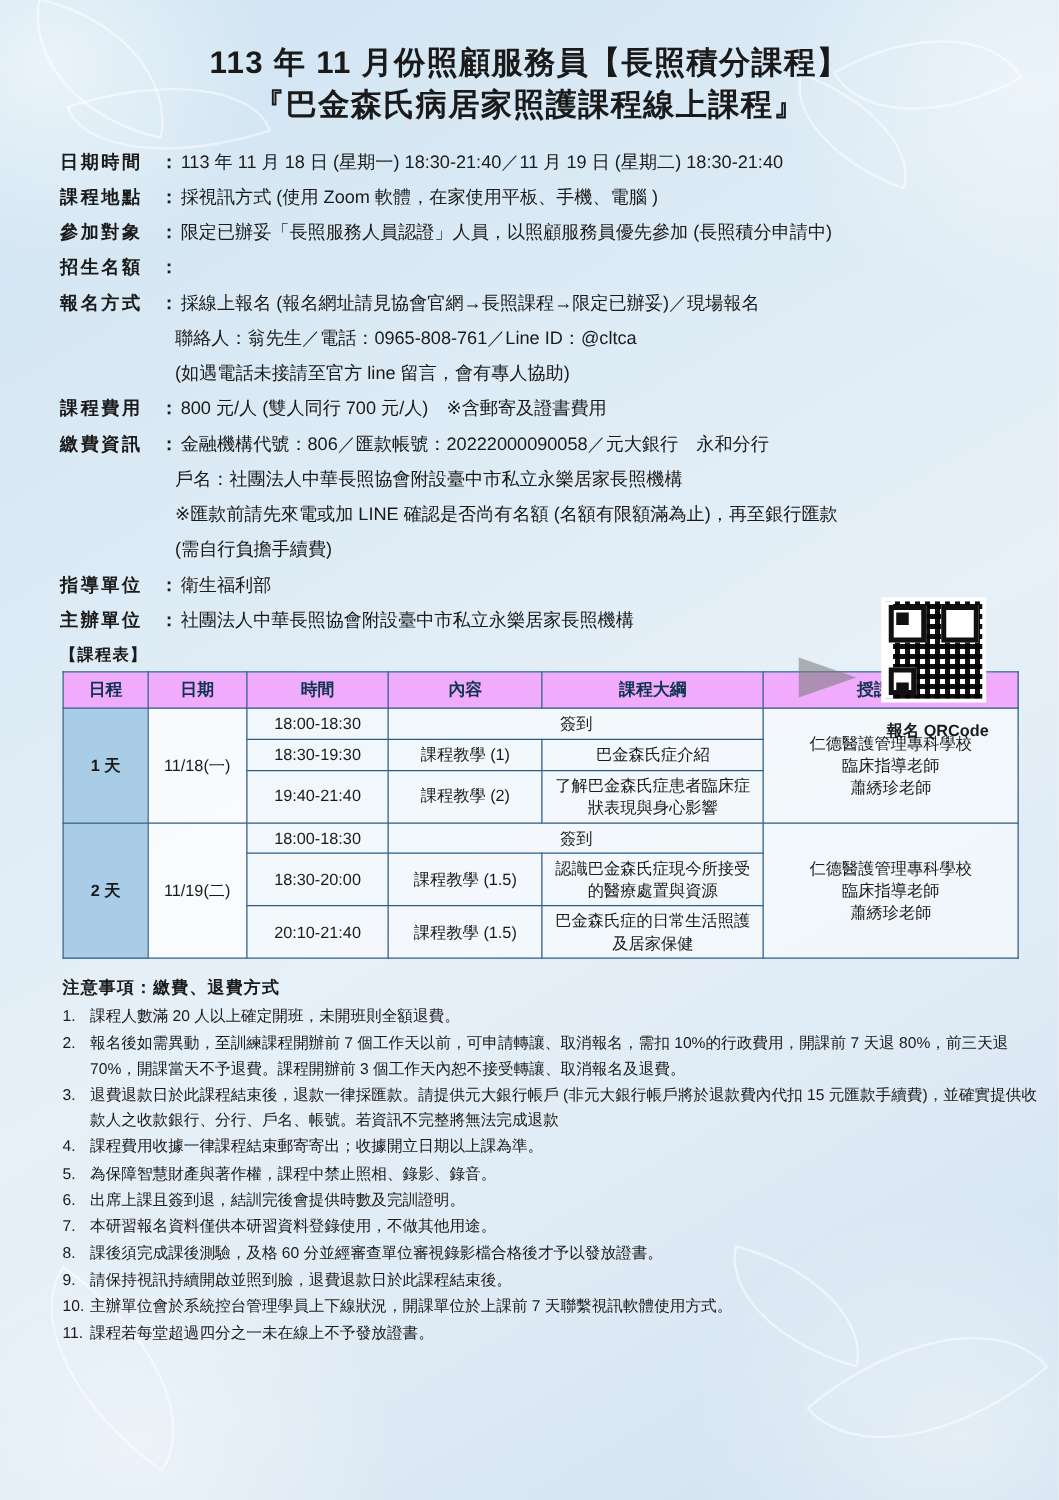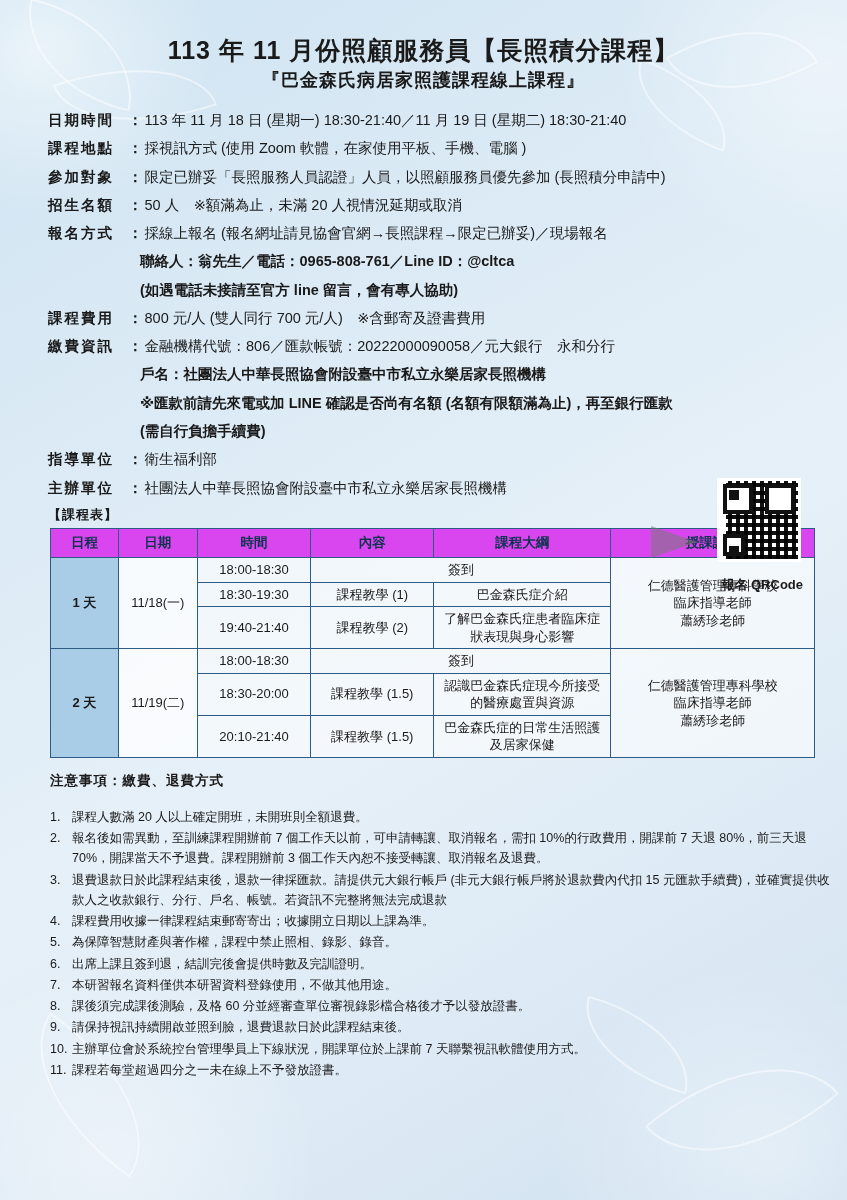--- a/index.html
+++ b/index.html
@@ -36,35 +36,35 @@
   .l6 { right: 20px; bottom: 40px; width: 170px; height: 100px; transform: rotate(-40deg); }
   .l7 { right: 150px; bottom: 120px; width: 120px; height: 70px; transform: rotate(15deg); }
 
   .page { position: relative; z-index: 2; padding: 34px 28px 10px 28px; }
 
   .title-block { text-align: center; margin-bottom: 14px; }
   .title-line1 {
     font-size: 25px; font-weight: bold; letter-spacing: 1px; line-height: 1.35;
   }
   .title-line2 {
-    font-size: 18px; font-weight: bold; letter-spacing: 1px; line-height: 1.35;
+    font-size: 25px; font-weight: bold; letter-spacing: 1px; line-height: 1.35;
   }
 
   .info { font-size: 14.5px; line-height: 1.95; padding-left: 20px; }
   .info-row { display: flex; align-items: flex-start; }
   .info-label {
     font-weight: bold; white-space: nowrap; letter-spacing: 2px;
     min-width: 80px;
   }
   .info-sep { font-weight: bold; margin: 0 2px 0 0; }
   .info-value { flex: 1; }
-  .info-cont { padding-left: 92px; font-weight: bold; }
+  .info-cont { padding-left: 92px; }
 
   .qr-wrap {
-    position: absolute; right: 38px; top: 478px; width: 100px; text-align: center;
+    position: absolute; right: 50px; top: 478px; width: 100px; text-align: center;
   }
   .qr {
     width: 84px; height: 84px; margin: 0 auto;
     background:
       linear-gradient(90deg, #fff 0 6px, transparent 6px),
       repeating-linear-gradient(90deg, #111 0 4px, #fff 4px 8px),
       repeating-linear-gradient(0deg, #111 0 4px, #fff 4px 8px);
     background-blend-mode: normal, multiply, normal;
     border: 3px solid #fff;
     position: relative;
@@ -95,32 +95,32 @@
 
   table.sched {
     width: 765px; margin-left: 22px; border-collapse: collapse;
     font-size: 13px; background: rgba(255,255,255,0.55);
   }
   table.sched th, table.sched td {
     border: 1px solid #2c5c86; padding: 3px 4px; text-align: center; vertical-align: middle;
     line-height: 1.35;
   }
   table.sched thead th {
-    background: #d946ef; color: #10344f; font-weight: bold; font-size: 13.5px; padding: 5px 4px;
+    background: #f0abfc; color: #10344f; font-weight: bold; font-size: 13.5px; padding: 5px 4px;
   }
   td.daycol { background: #a9cde6; font-weight: bold; width: 62px; }
   td.datecol { background: rgba(255,255,255,0.5); width: 72px; }
   td.timecol { width: 104px; }
   td.contentcol { width: 112px; }
   td.outlinecol { width: 162px; text-align: left; padding-left: 8px; }
   td.teachercol { width: 186px; }
   td.signin { font-weight: normal; }
 
   .notes { margin: 12px 0 0 22px; font-size: 12.5px; line-height: 1.62; width: 790px; }
-  .notes-title { font-weight: bold; font-size: 13.5px; margin-bottom: 15px; letter-spacing: 1px; }
+  .notes-title { font-weight: bold; font-size: 13.5px; margin-bottom: 2px; letter-spacing: 1px; }
   .note-item { display: flex; margin-bottom: 1px; }
   .note-num { width: 22px; flex: 0 0 22px; text-align: left; }
   .note-text { flex: 1; }
 </style>
 </head>
 <body>
 
 <div class="deco d1"></div>
 <div class="deco d2"></div>
 <div class="deco d3"></div>
@@ -152,21 +152,20 @@
         <span class="info-value">採視訊方式 (使用 Zoom 軟體，在家使用平板、手機、電腦 )</span>
       </div>
       <div class="info-row">
         <span class="info-label">參加對象</span>
         <span class="info-sep">：</span>
         <span class="info-value">限定已辦妥「長照服務人員認證」人員，以照顧服務員優先參加 (長照積分申請中)</span>
       </div>
       <div class="info-row">
         <span class="info-label">招生名額</span>
         <span class="info-sep">：</span>
-        <span class="info-value">50 人　※額滿為止，未滿 20 人視情況延期或取消</span>
       </div>
       <div class="info-row">
         <span class="info-label">報名方式</span>
         <span class="info-sep">：</span>
         <span class="info-value">採線上報名 (報名網址請見協會官網→長照課程→限定已辦妥)／現場報名</span>
       </div>
       <div class="info-cont">聯絡人：翁先生／電話：0965-808-761／Line ID：@cltca</div>
       <div class="info-cont">(如遇電話未接請至官方 line 留言，會有專人協助)</div>
       <div class="info-row">
         <span class="info-label">課程費用</span>

